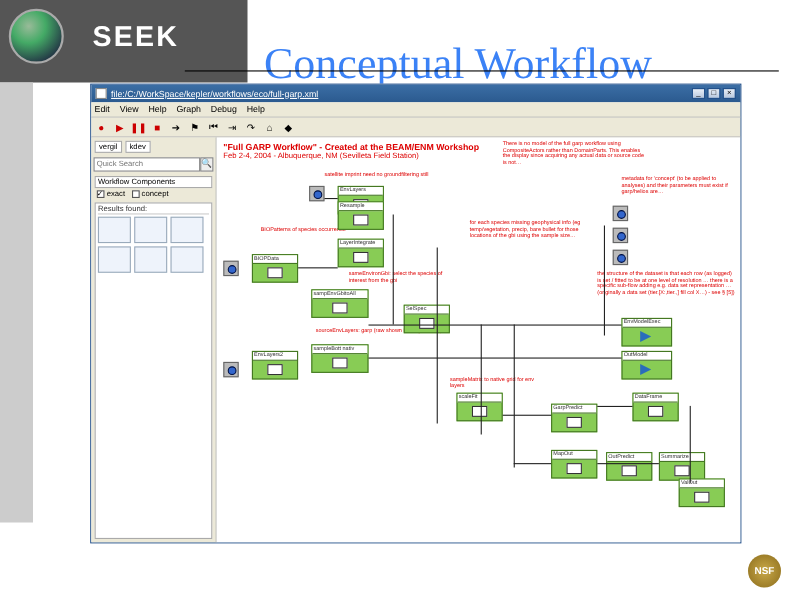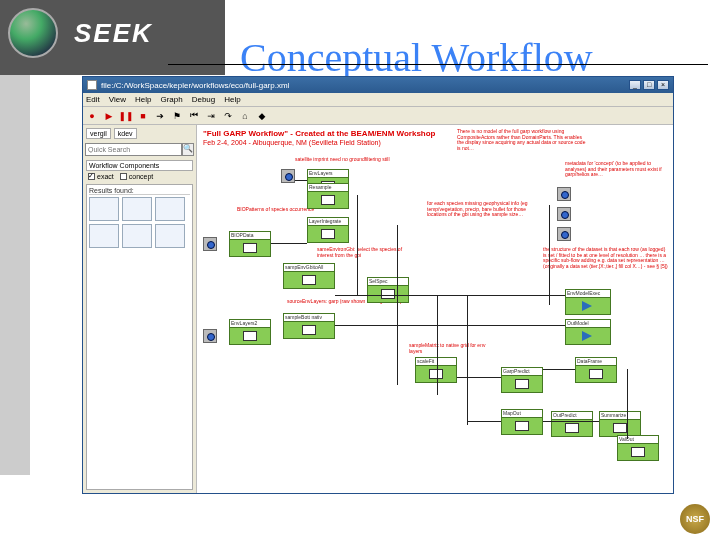--- a/index.html
+++ b/index.html
@@ -4,32 +4,32 @@
 <style>
 * { box-sizing: border-box; margin: 0; padding: 0; }
 body { width: 720px; height: 540px; font-family: Arial, sans-serif; background: #fff; overflow: hidden; }
 
 .slide { width: 100%; height: 100%; position: relative; }
 
 
 .header-bg { position: absolute; top: 0; left: 0; width: 225px; height: 75px; background: #555; }
 .logo-area { position: absolute; top: 8px; left: 8px; display: flex; align-items: center; }
 .globe { width: 50px; height: 50px; border-radius: 50%; background: radial-gradient(circle at 35% 30%, #9b9, #4a6 35%, #234 80%); border: 2px solid #aaa; }
-.logo-text { color: #fff; font-size: 26px; font-weight: bold; margin-left: 16px; letter-spacing: 2px; font-style: italic; }
+.logo-text { color: #fff; font-size: 26px; font-weight: bold; margin-left: 26px; letter-spacing: 2px; }
 
 .title { position: absolute; top: 34px; left: 240px; font-size: 40px; font-family: "Times New Roman", serif; color: #3b82f6; }
 .title-line { position: absolute; top: 64px; left: 168px; width: 540px; height: 1px; background: #000; }
 .side-grey { position: absolute; top: 75px; left: 0; width: 30px; height: 400px; background: #ccc; }
 
 
 .win { position: absolute; top: 76px; left: 82px; width: 592px; height: 418px; border: 1px solid #23508a; background: #fff; }
 
 .win-titlebar { height: 16px; background: linear-gradient(#3b6ea5, #2b5a8f); display: flex; align-items: center; padding: 0 4px; }
 .win-titlebar .doc-icon { width: 10px; height: 10px; background: #fff; border: 1px solid #888; font-size: 6px; display:inline-block; }
-.win-title { color: #fff; font-size: 8px; margin-left: 4px; }
+.win-title { color: #fff; font-size: 8px; margin-left: 4px; text-decoration: underline; }
 .win-btns { margin-left: auto; display: flex; gap: 2px; }
 .win-btn { width: 12px; height: 10px; background: linear-gradient(#e8eef7,#b8c8de); border: 1px solid #23508a; font-size: 7px; text-align: center; line-height: 8px; }
 
 .menubar { height: 14px; background: #ece9d8; border-bottom: 1px solid #bbb; display: flex; align-items: center; padding: 0 3px; }
 .menu-item { font-size: 8px; color: #000; margin-right: 9px; }
 
 .toolbar { height: 18px; background: #ece9d8; border-bottom: 1px solid #bbb; display: flex; align-items: center; padding: 0 3px; gap: 5px; }
 .tb-btn { width: 12px; height: 12px; display: flex; align-items: center; justify-content: center; font-size: 9px; }
 .tb-red { color: #c00; }
 .tb-blk { color: #000; }

